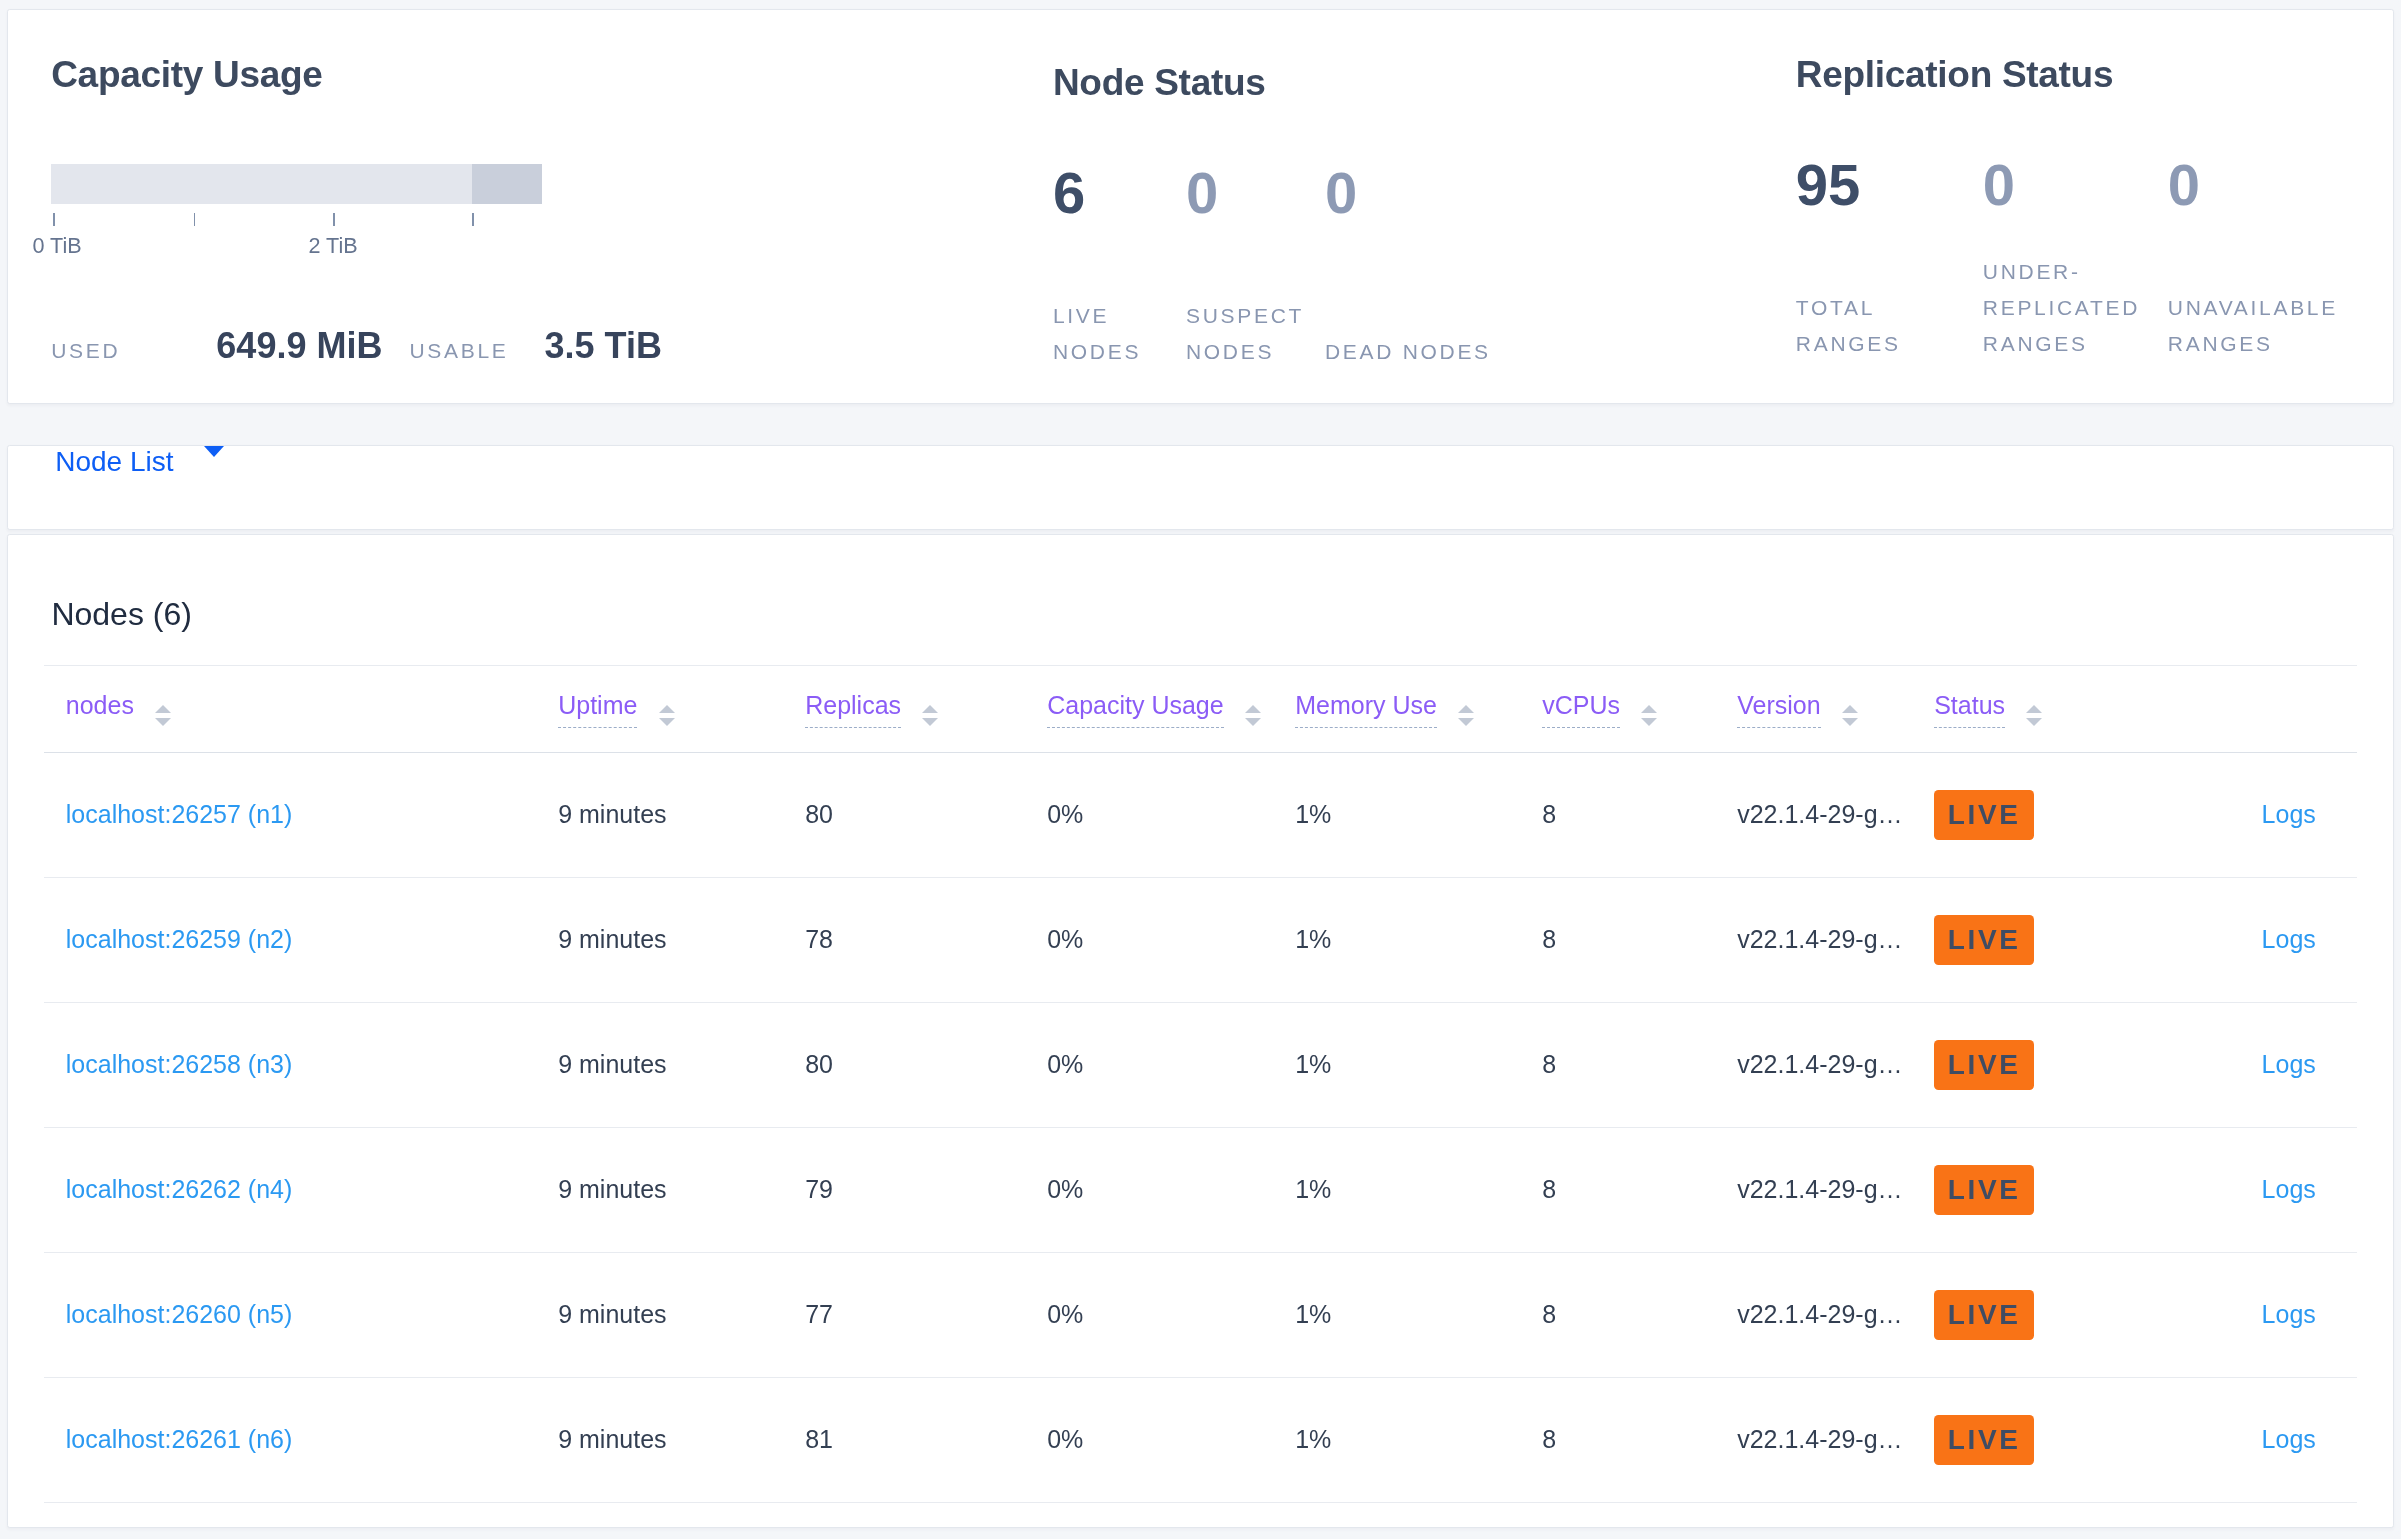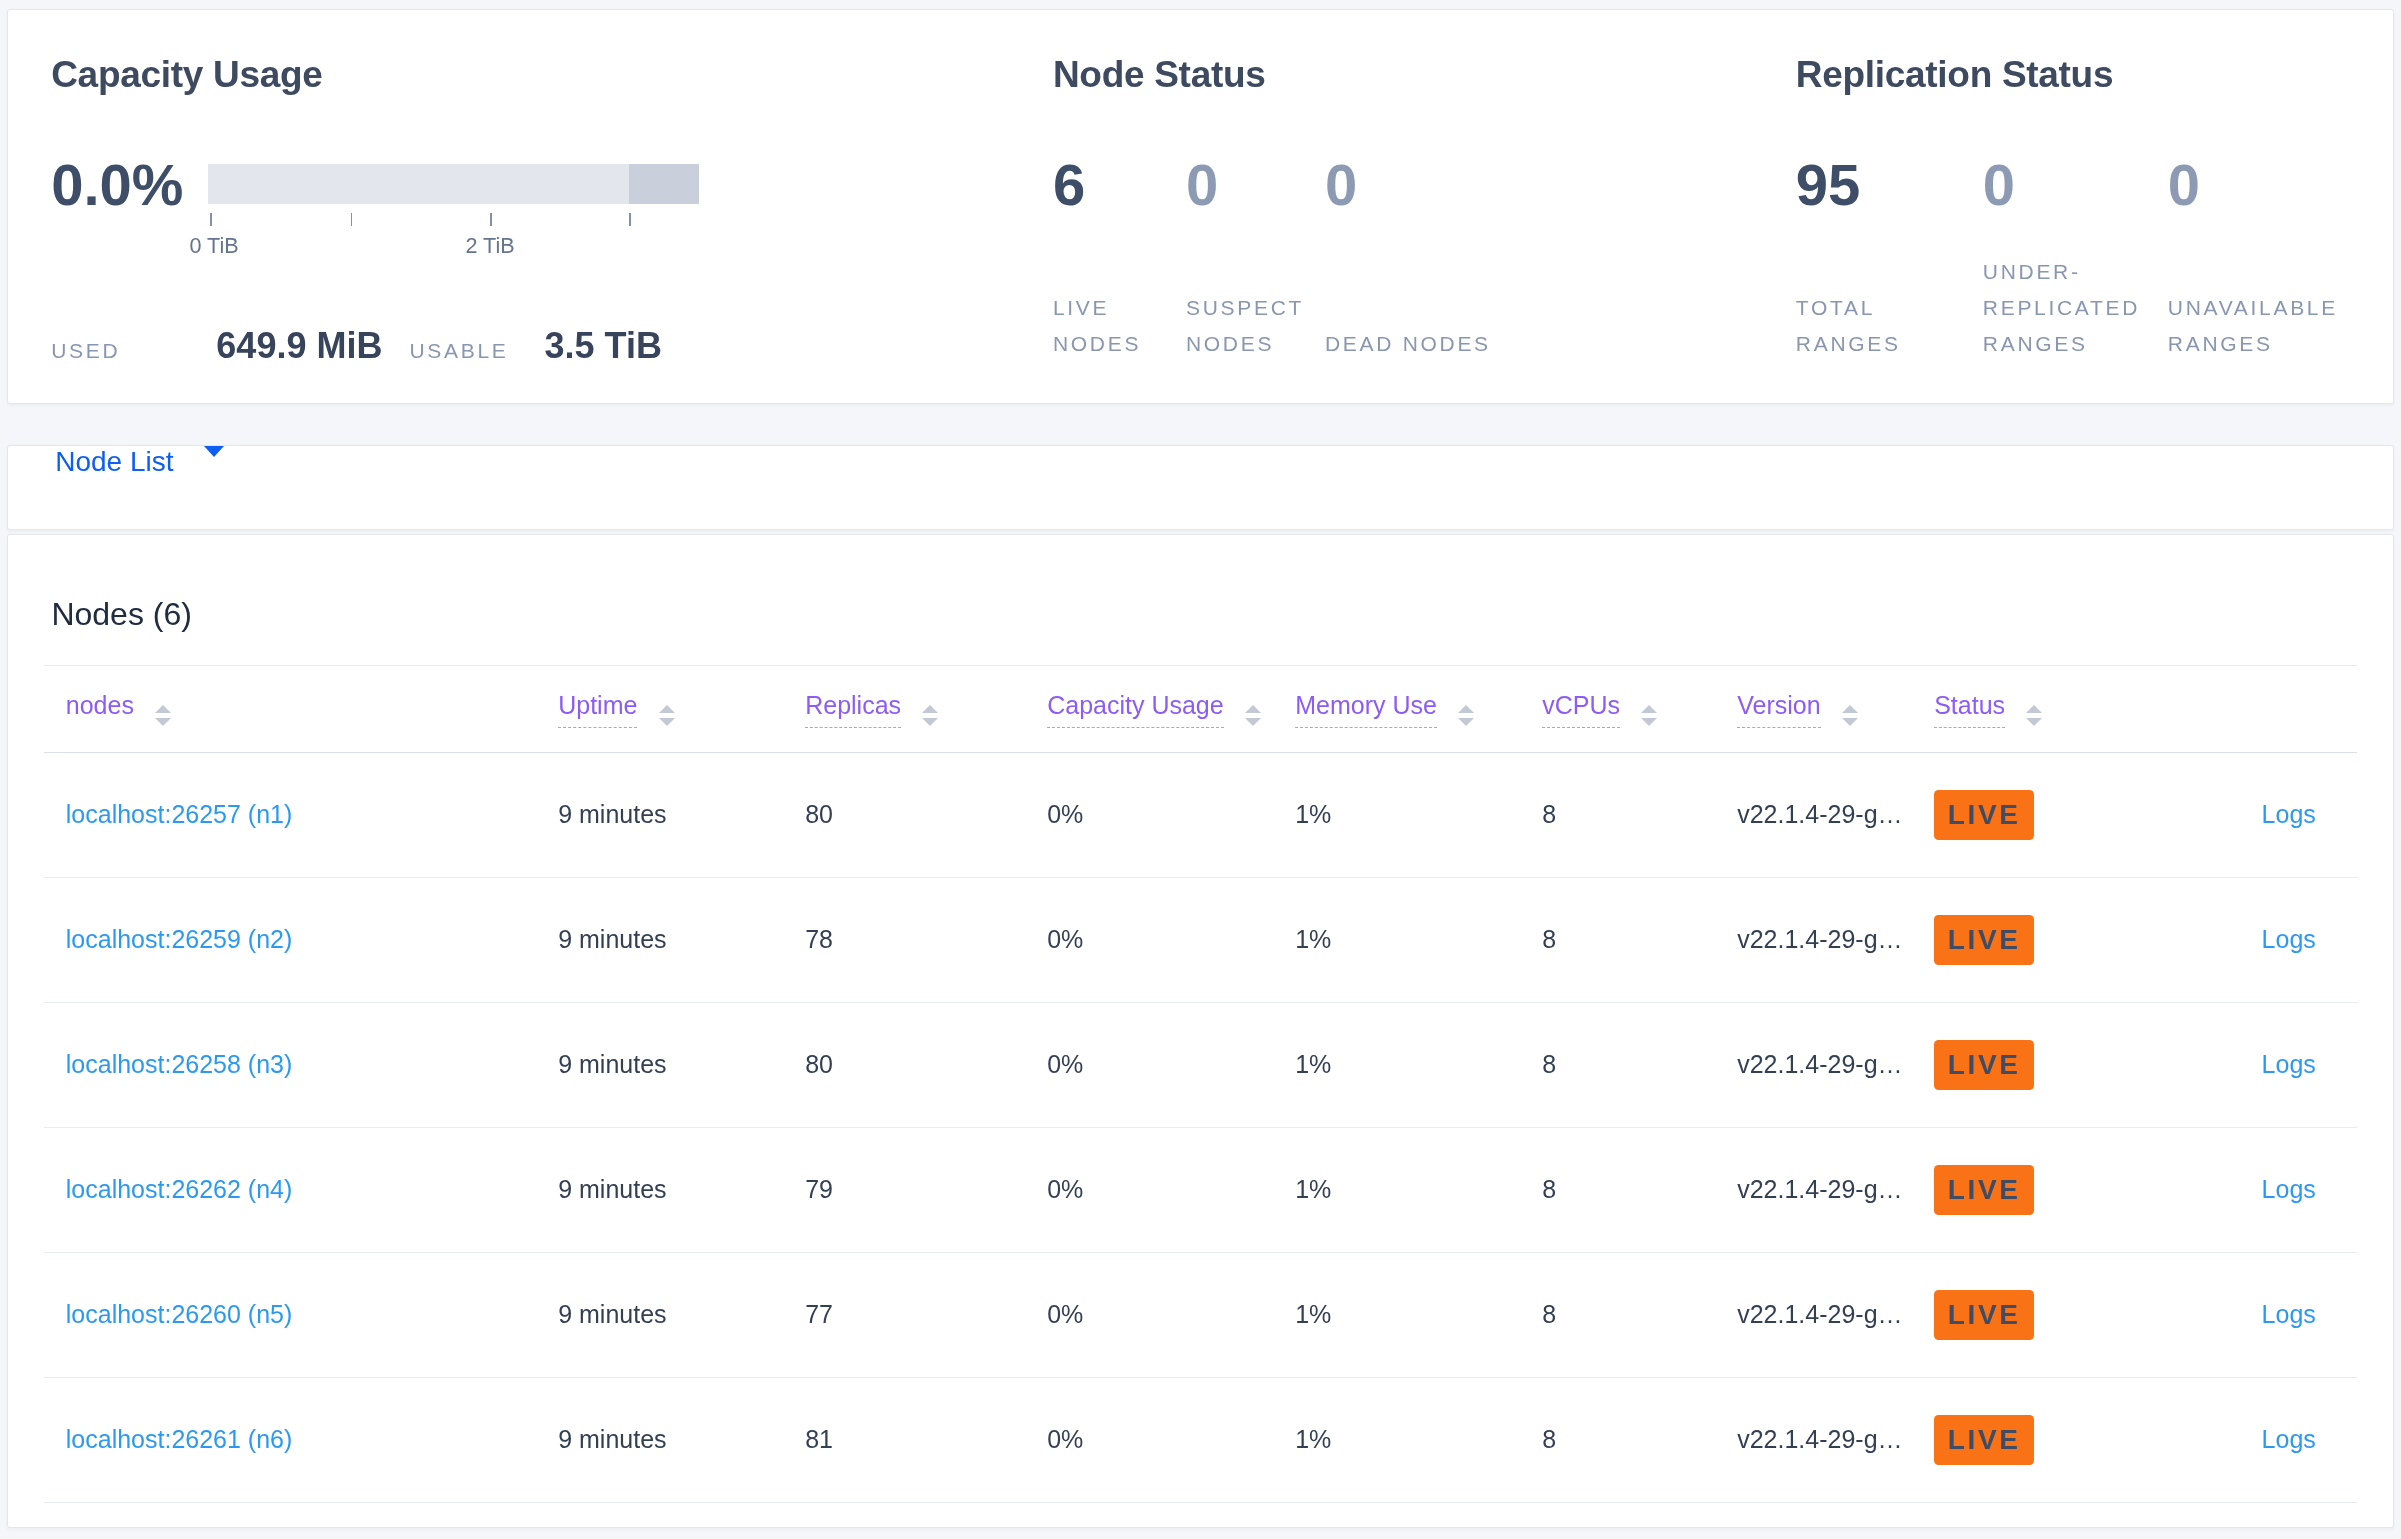--- a/index.html
+++ b/index.html
@@ -19,21 +19,21 @@
 
   
   .summary-card {
     margin: 9px 7.2px 0;
     height: 395px;
     display: flex;
     padding-top: 41px;
   }
   .sec { }
   .sec-capacity { width: 1049px; padding-left: 43px; }
-  .sec-nodes    { width: 746px; }
+  .sec-nodes    { width: 746px; margin-top: 8px; }
   .sec-repl     { flex: 1; }
   .sec h2 {
     font-size: 37px;
     font-weight: 600;
     color: #3d4a5f;
     line-height: 1.3;
     letter-spacing: -0.3px;
   }
 
   .cap-row { display: flex; margin-top: 56px; }
@@ -196,21 +196,20 @@
   }
 </style>
 </head>
 <body>
 
 <div class="card summary-card">
 
   <div class="sec sec-capacity">
     <h2>Capacity Usage</h2>
     <div class="cap-row">
-      <div class="big-num">0.0%</div>
       <div class="bar-block">
         <div class="cap-bar">
           <div class="cap-bar-end"></div>
         </div>
         <div class="cap-ticks">
           <div class="cap-tick" style="left:0.4%"></div>
           <div class="cap-tick" style="left:29%"></div>
           <div class="cap-tick" style="left:57.4%"></div>
           <div class="cap-tick" style="left:85.8%"></div>
         </div>

